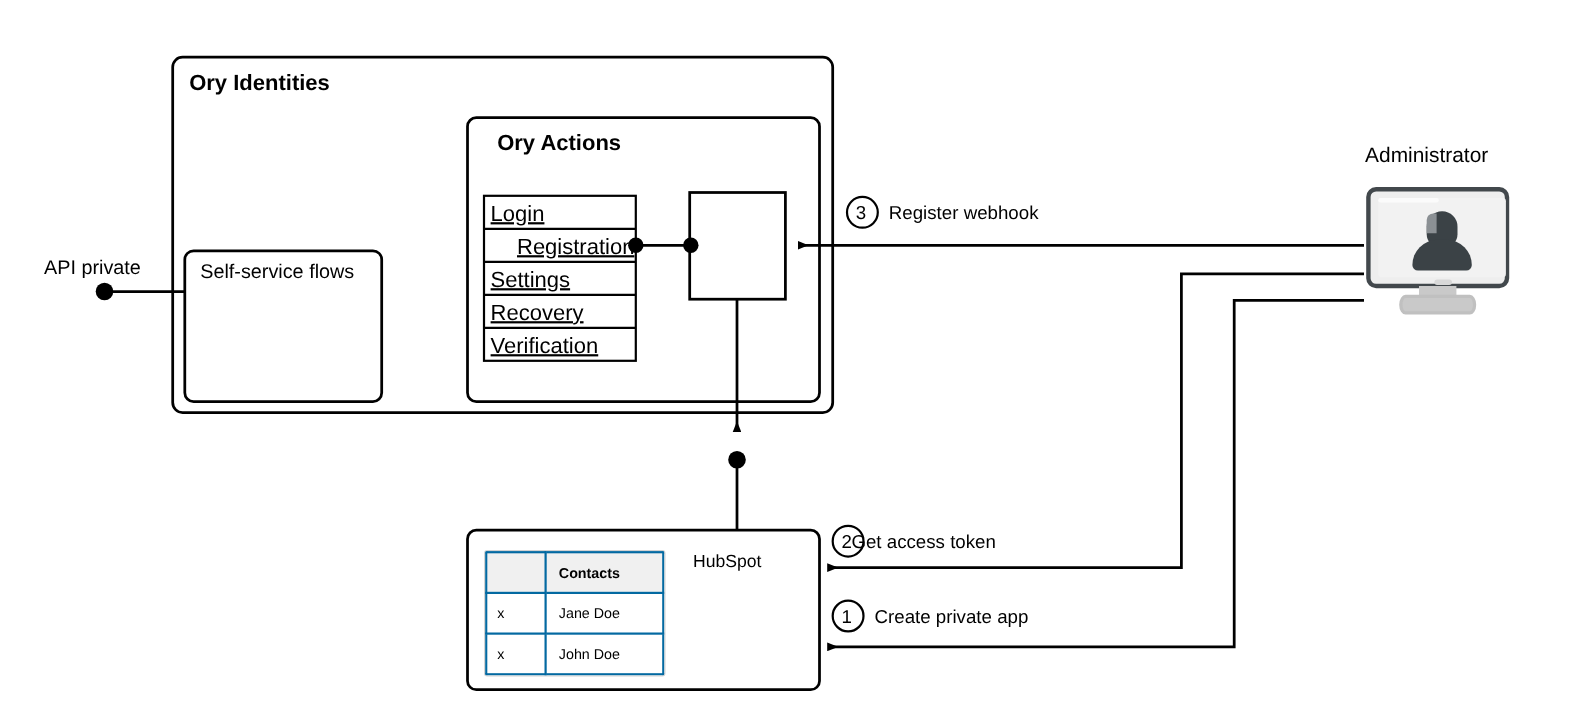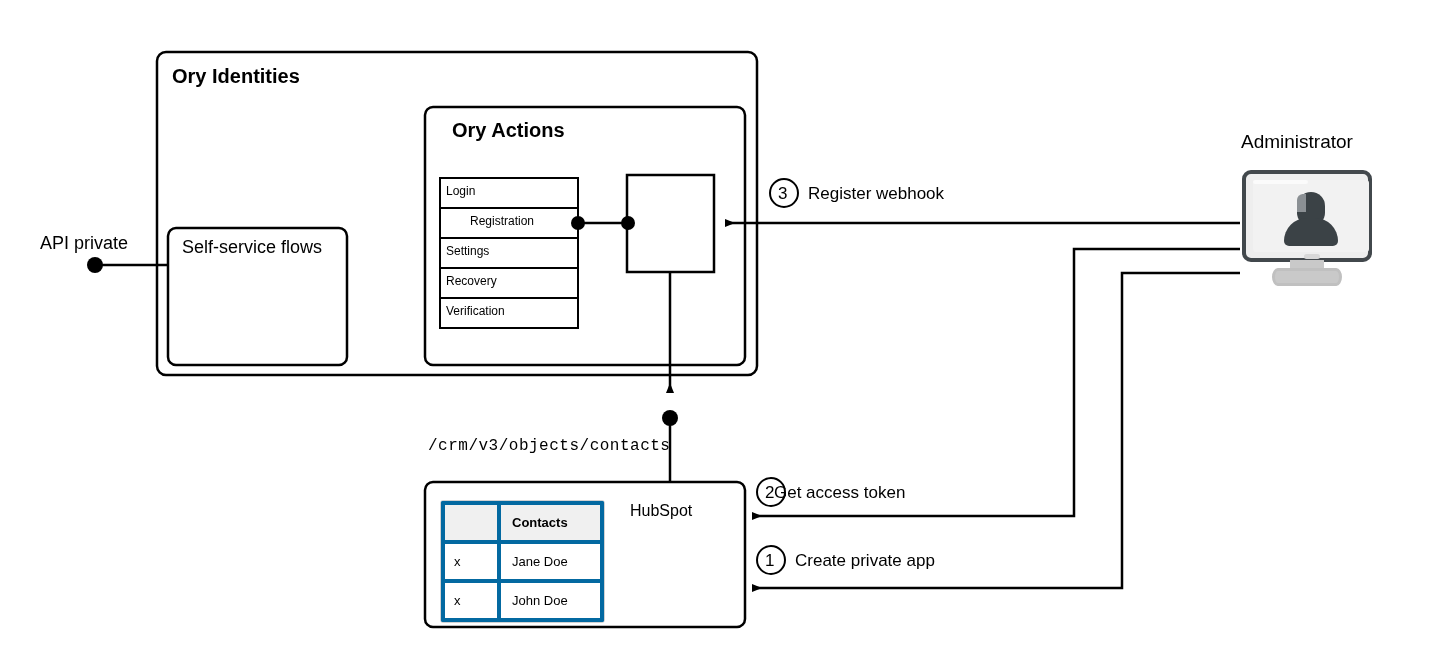--- a/index.html
+++ b/index.html
@@ -26,21 +26,21 @@
     height: 649px;
   }
   .txt {
     position: absolute;
     white-space: nowrap;
     color: #000000;
     font-family: "Liberation Sans", sans-serif;
     line-height: 1;
   }
   .t-title   { font-size: 20px; font-weight: bold; }
-  .t-list    { font-size: 12px; }
+  .t-list    { font-size: 20px; text-decoration: underline; }
   .t-label   { font-size: 18px; }
   .t-mono    { font-family: "Liberation Mono", monospace; font-size: 16px; letter-spacing: 0.5px; }
   .t-step    { font-size: 17px; }
   .t-hubspot { font-size: 16px; }
   .t-admin   { font-size: 19px; }
   .t-th      { font-size: 13px; font-weight: bold; }
   .t-td      { font-size: 13px; }
 
   
   .tbl {
@@ -49,21 +49,21 @@
     top: 500px;
     width: 163px;
     border-collapse: collapse;
     background: #ffffff;
     border: 1px solid #d2d2d2;
     border-radius: 3px;
     overflow: hidden;
   }
   .tbl table { border-collapse: collapse; width: 100%; }
   .tbl td, .tbl th {
-    border: 4px solid #0369a1;
+    border: 2px solid #0369a1;
     padding: 0;
     height: 35px;
     vertical-align: middle;
     text-align: left;
   }
   .tbl thead th { background: #f0f0f0; }
   .col-x  { width: 43px; padding-left: 9px !important; }
   .col-c  { padding-left: 11px !important; }
 
   
@@ -200,21 +200,20 @@
   <div class="txt t-label" style="left:182px; top:238px;">Self-service flows</div>
 
   <div class="txt t-label" style="left:40px; top:234px;">API private</div>
 
   <div class="txt t-list" style="left:446px; top:185px;">Login</div>
   <div class="txt t-list" style="left:470px; top:215px;">Registration</div>
   <div class="txt t-list" style="left:446px; top:245px;">Settings</div>
   <div class="txt t-list" style="left:446px; top:275px;">Recovery</div>
   <div class="txt t-list" style="left:446px; top:305px;">Verification</div>
 
-  <div class="txt t-mono" style="left:428px; top:438px;">/crm/v3/objects/contacts</div>
 
   <div class="txt t-hubspot" style="left:630px; top:503px;">HubSpot</div>
 
   <div class="tbl">
     <table>
       <thead>
         <tr>
           <th class="col-x"></th>
           <th class="col-c t-th">Contacts</th>
         </tr>

